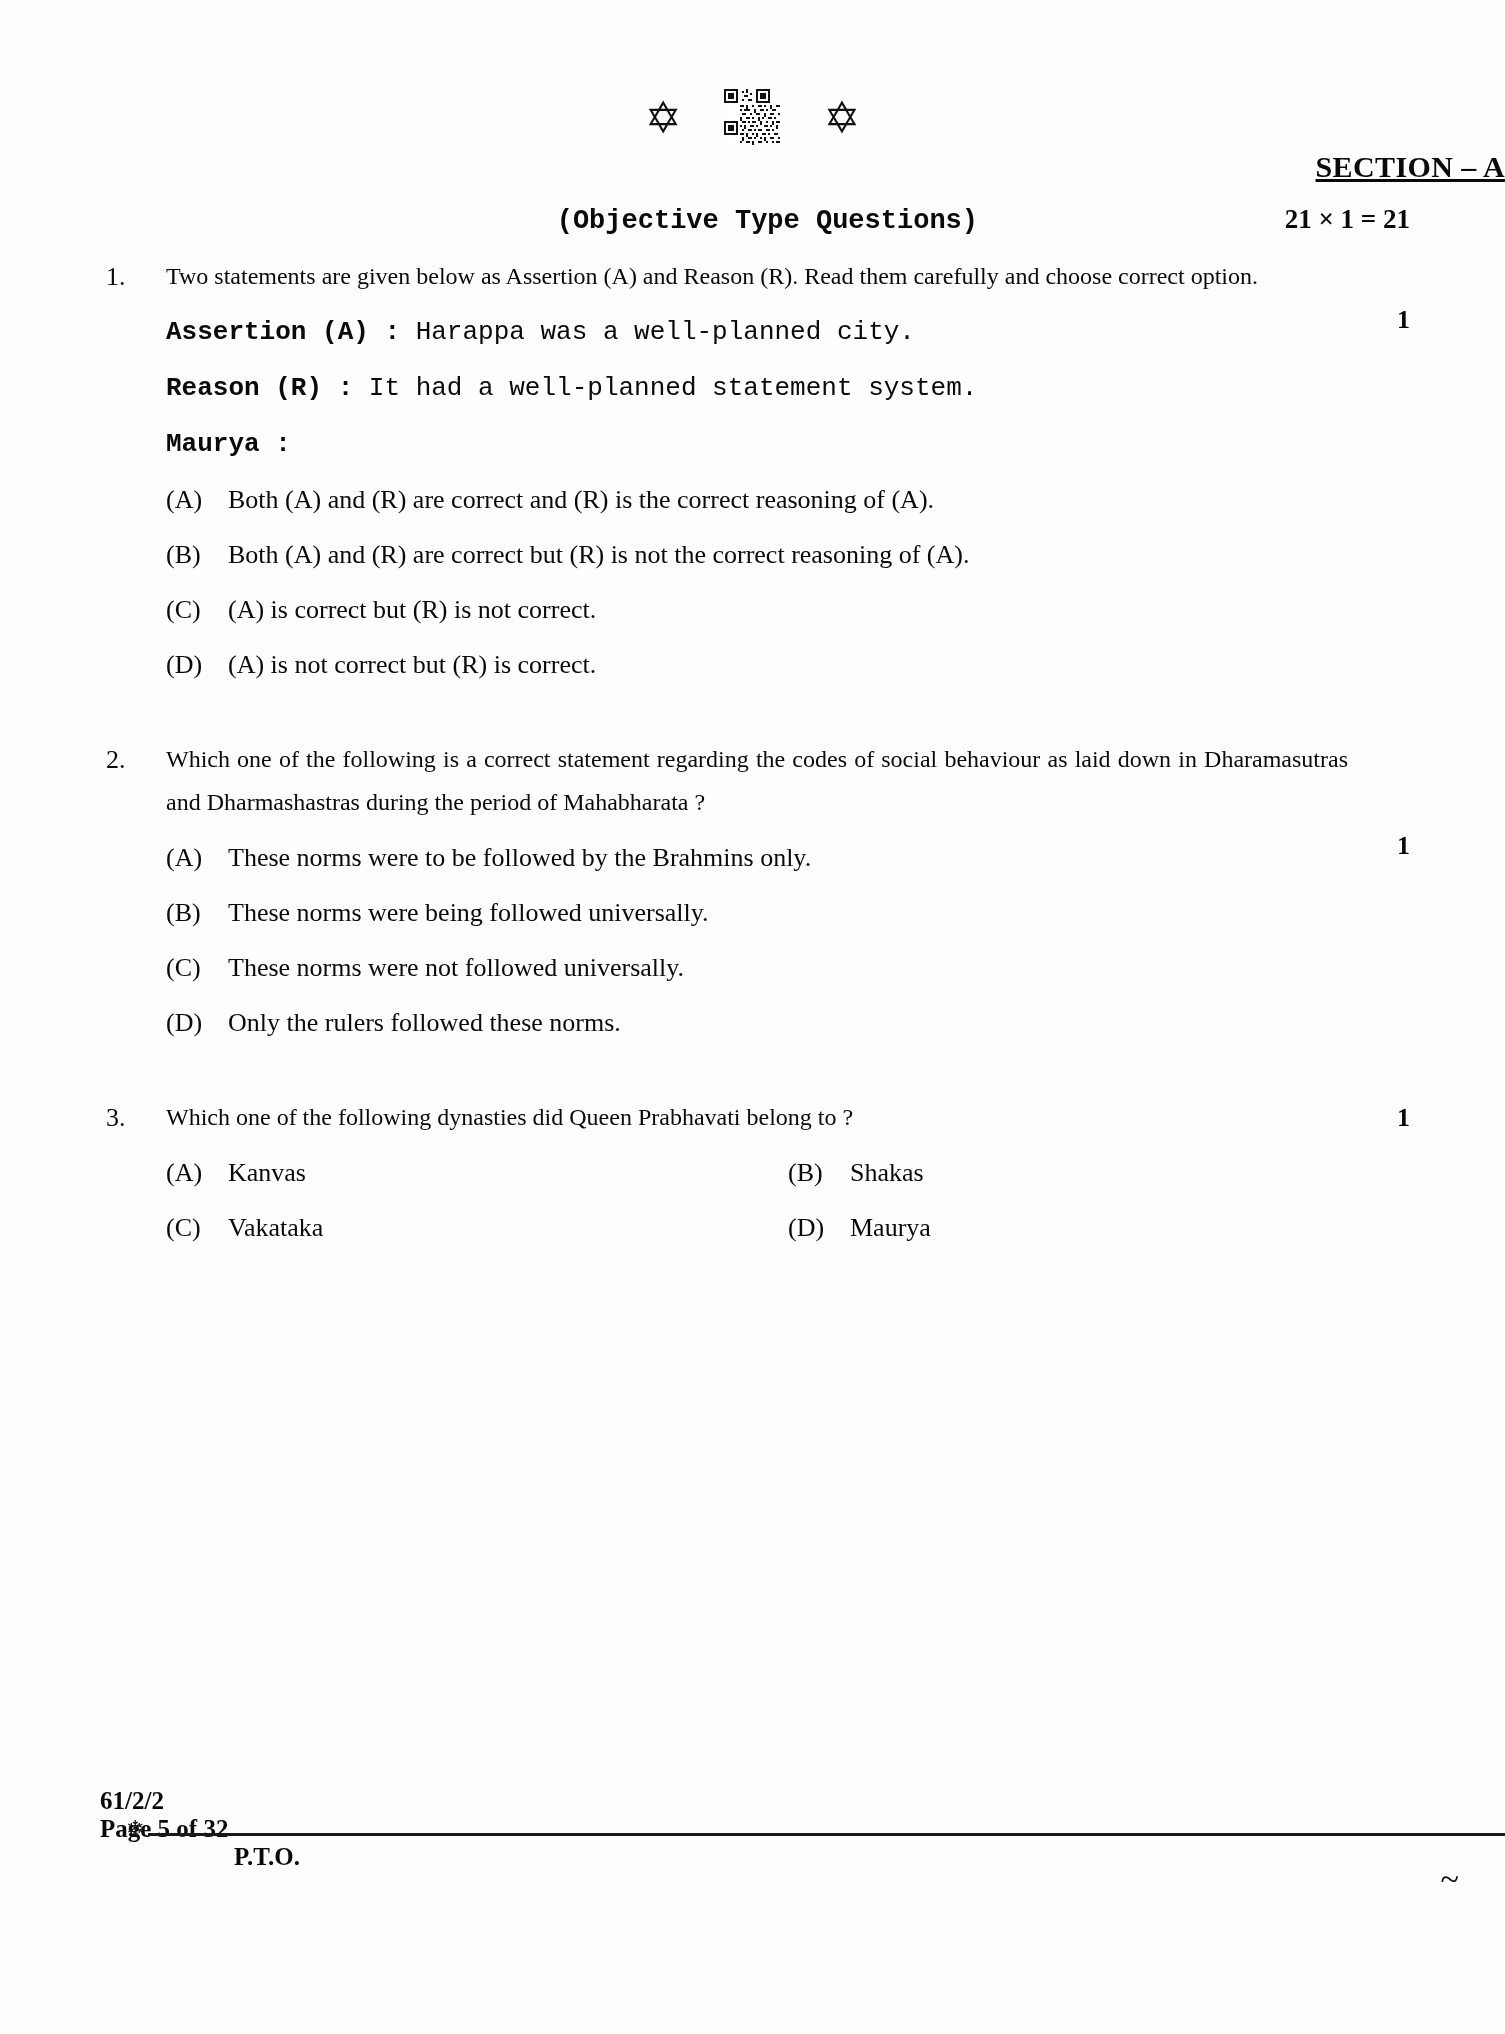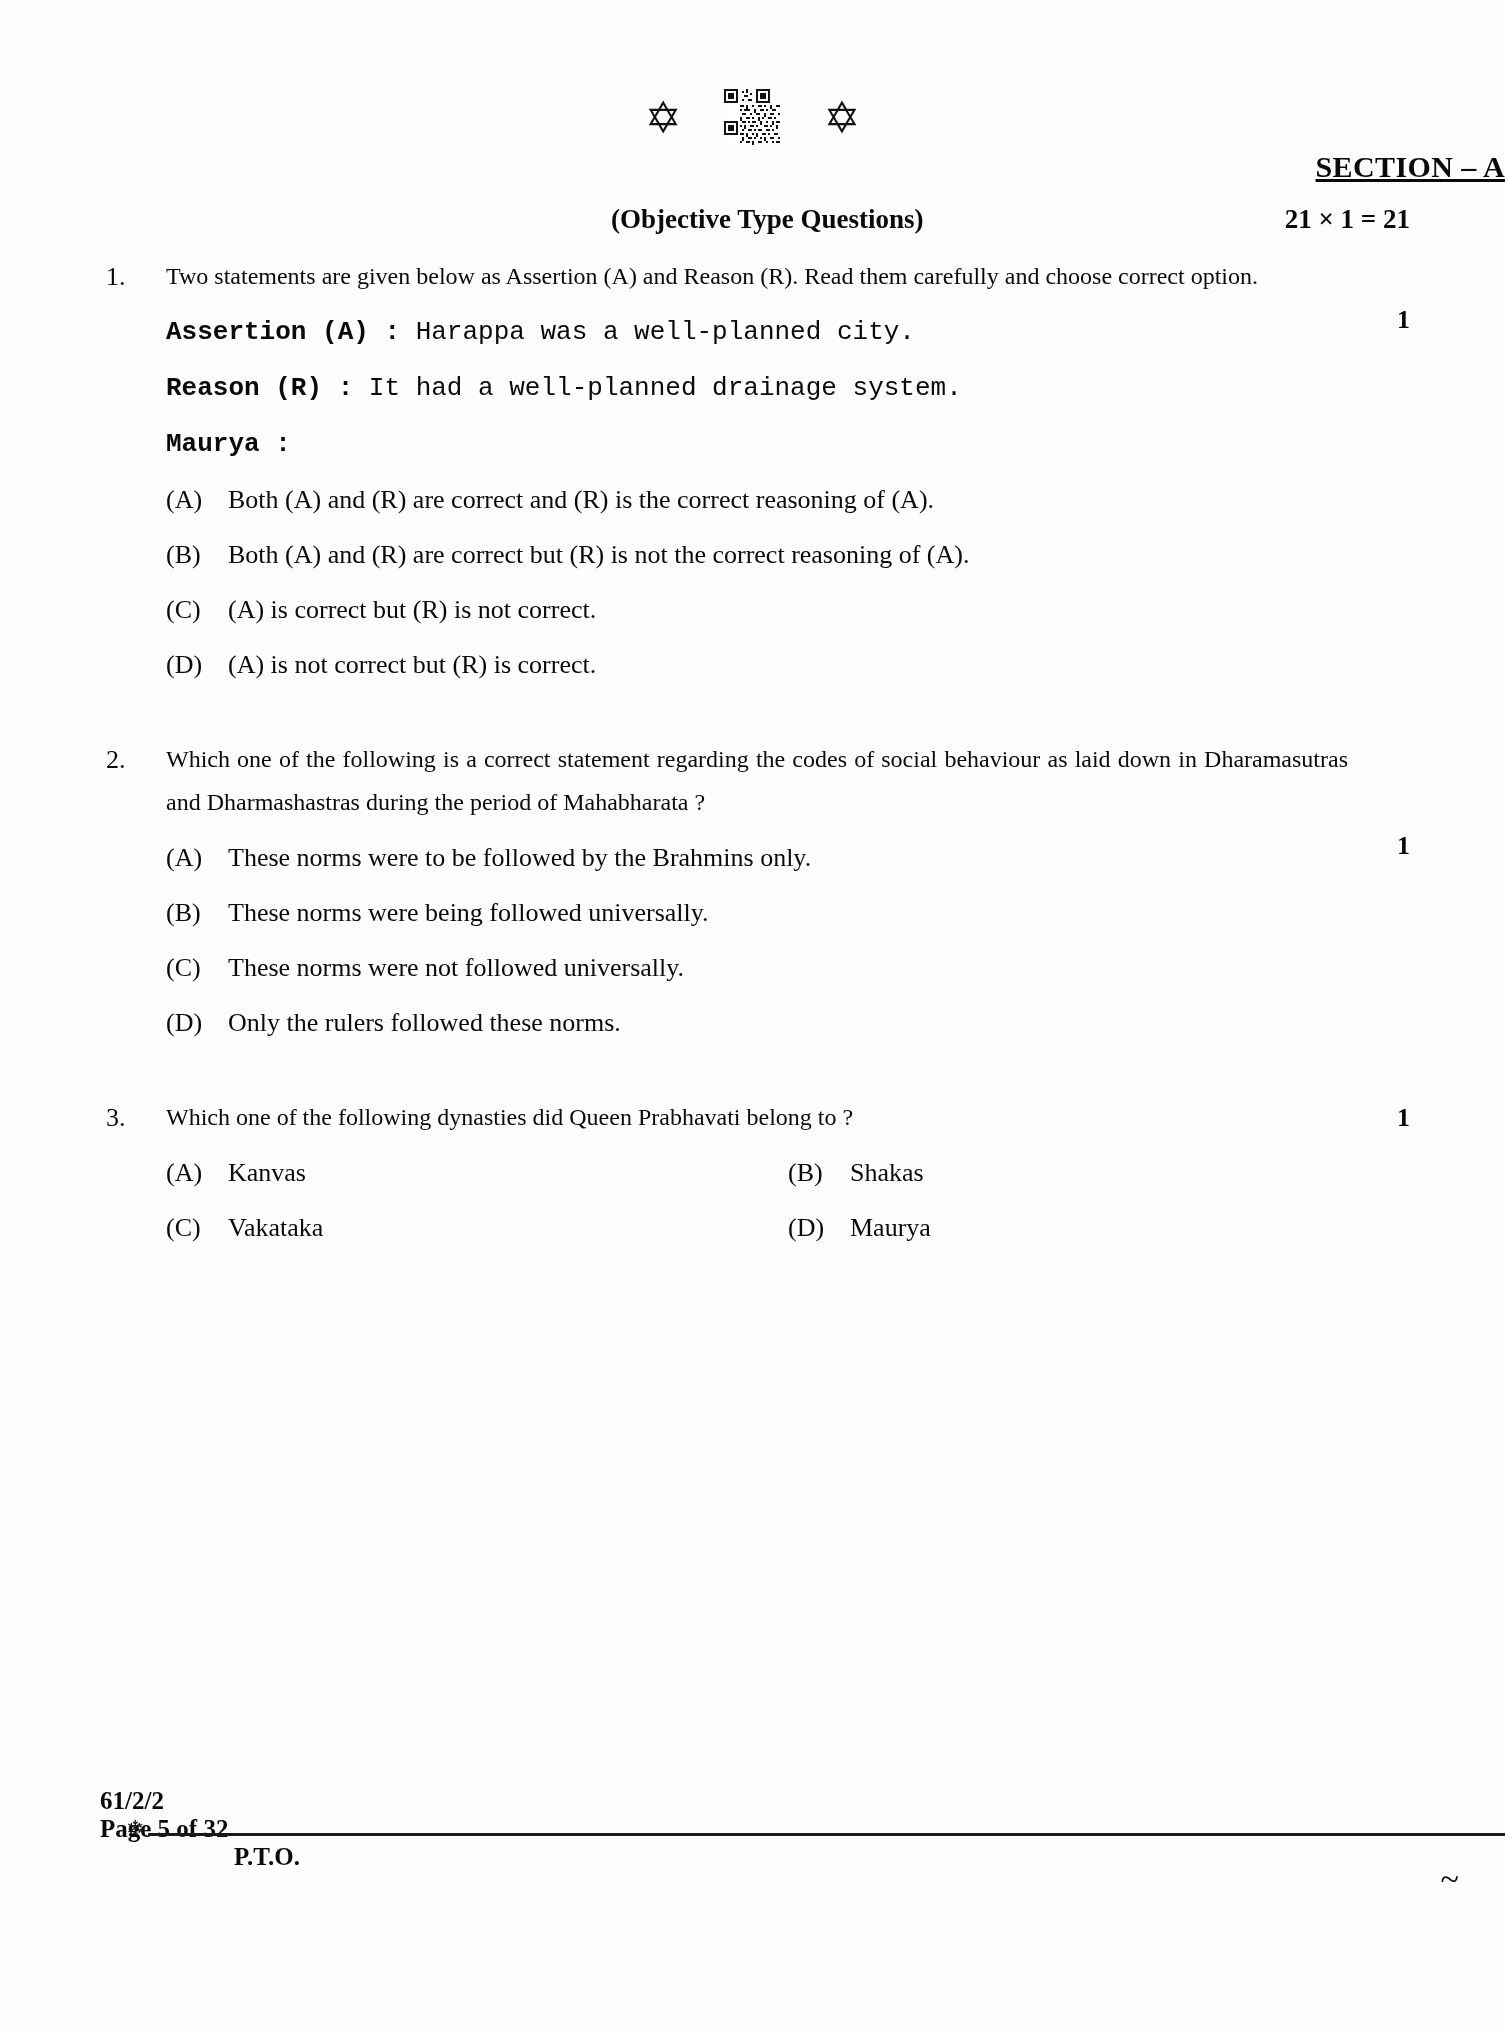--- a/index.html
+++ b/index.html
@@ -65,20 +65,21 @@
     right: 95px;
     display: flex;
     align-items: baseline;
   }
   .section-sub {
     flex: 1;
     text-align: center;
     font-size: 27px;
     font-weight: bold;
     padding-left: 150px;
+    font-family: Liberation Mono, monospace;
   }
   .marks-total {
     font-size: 27px;
     font-weight: bold;
     white-space: nowrap;
     margin-top: 12px;
   }
 
   
   .content {
@@ -327,21 +328,21 @@
       <div class="q-row">
         <div class="q-num">1.</div>
         <div class="q-body">
           <div class="q-text">Two statements are given below as Assertion (A) and Reason (R). Read them carefully and choose correct option.</div>
           <div class="labelled-line">
             <b>Assertion (A) :</b>
             <span>Harappa was a well-planned city.</span>
           </div>
           <div class="labelled-line">
             <b>Reason (R) :</b>
-            <span>It had a well-planned drainage system.</span>
+            <span>It had a well-planned statement system.</span>
           </div>
           <div class="labelled-line">
             <b>Maurya :</b>
           </div>
           <div class="opt-list">
             <div class="opt">
               <span class="opt-key">(A)</span>
               <span class="opt-val nojust">Both (A) and (R) are correct and (R) is the correct reasoning of (A).</span>
             </div>
             <div class="opt">

